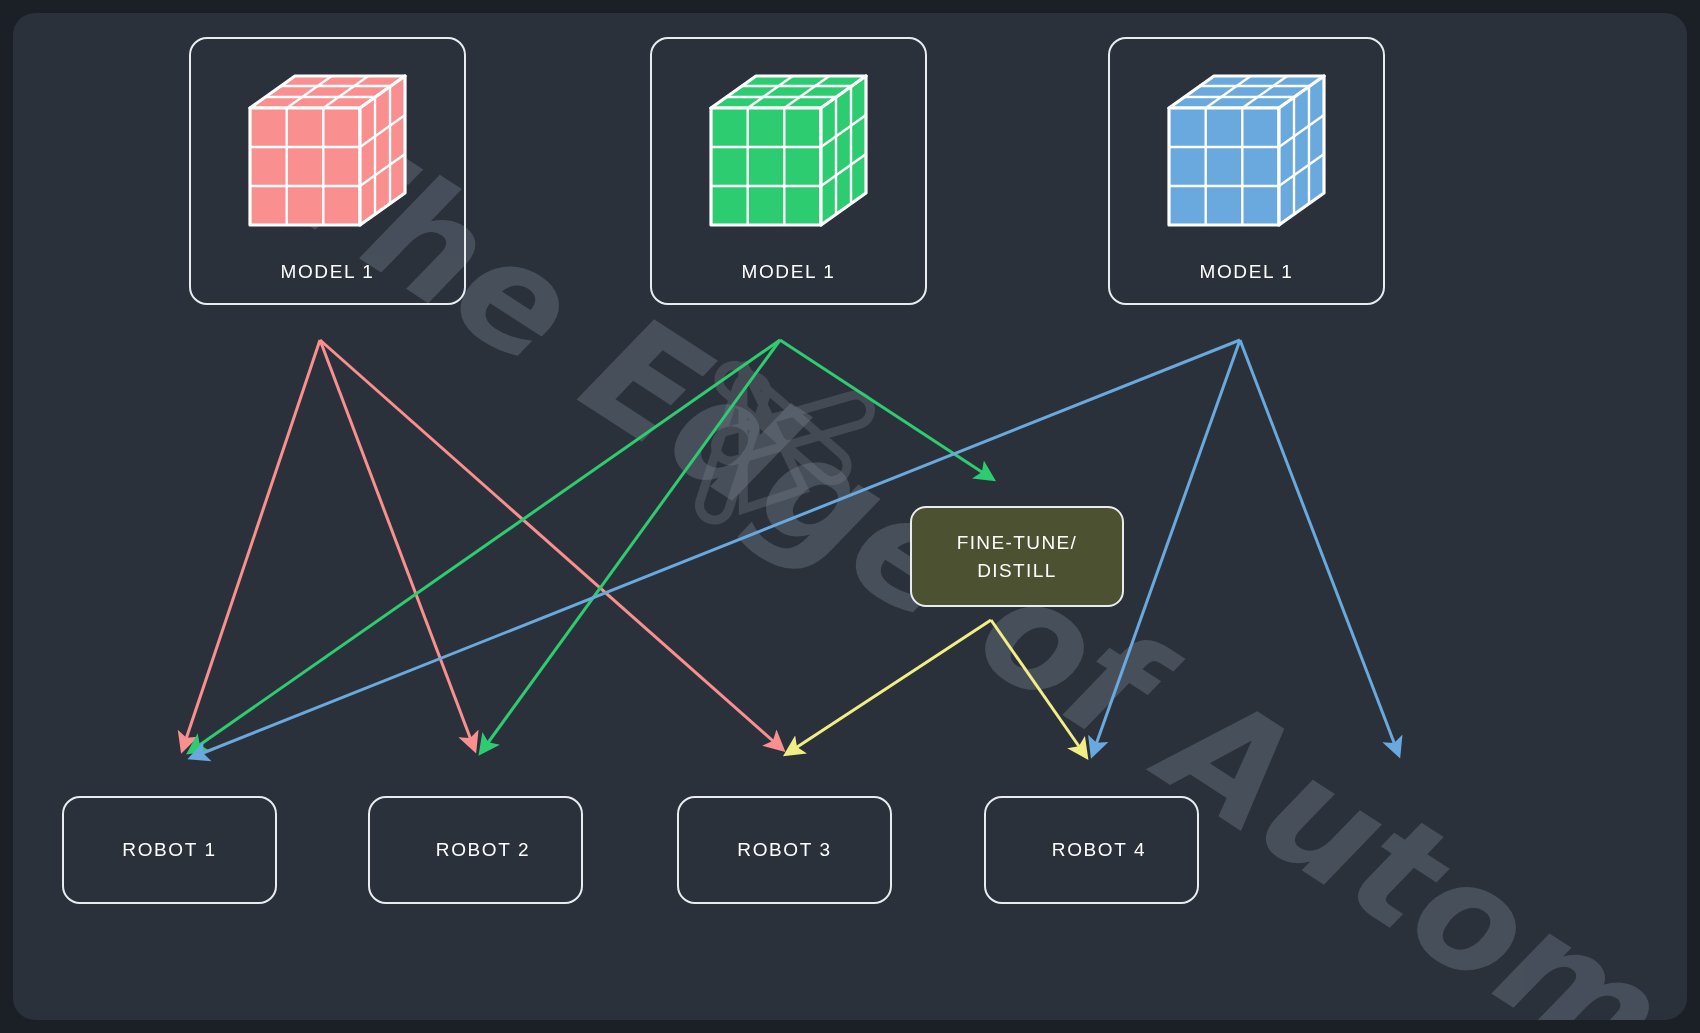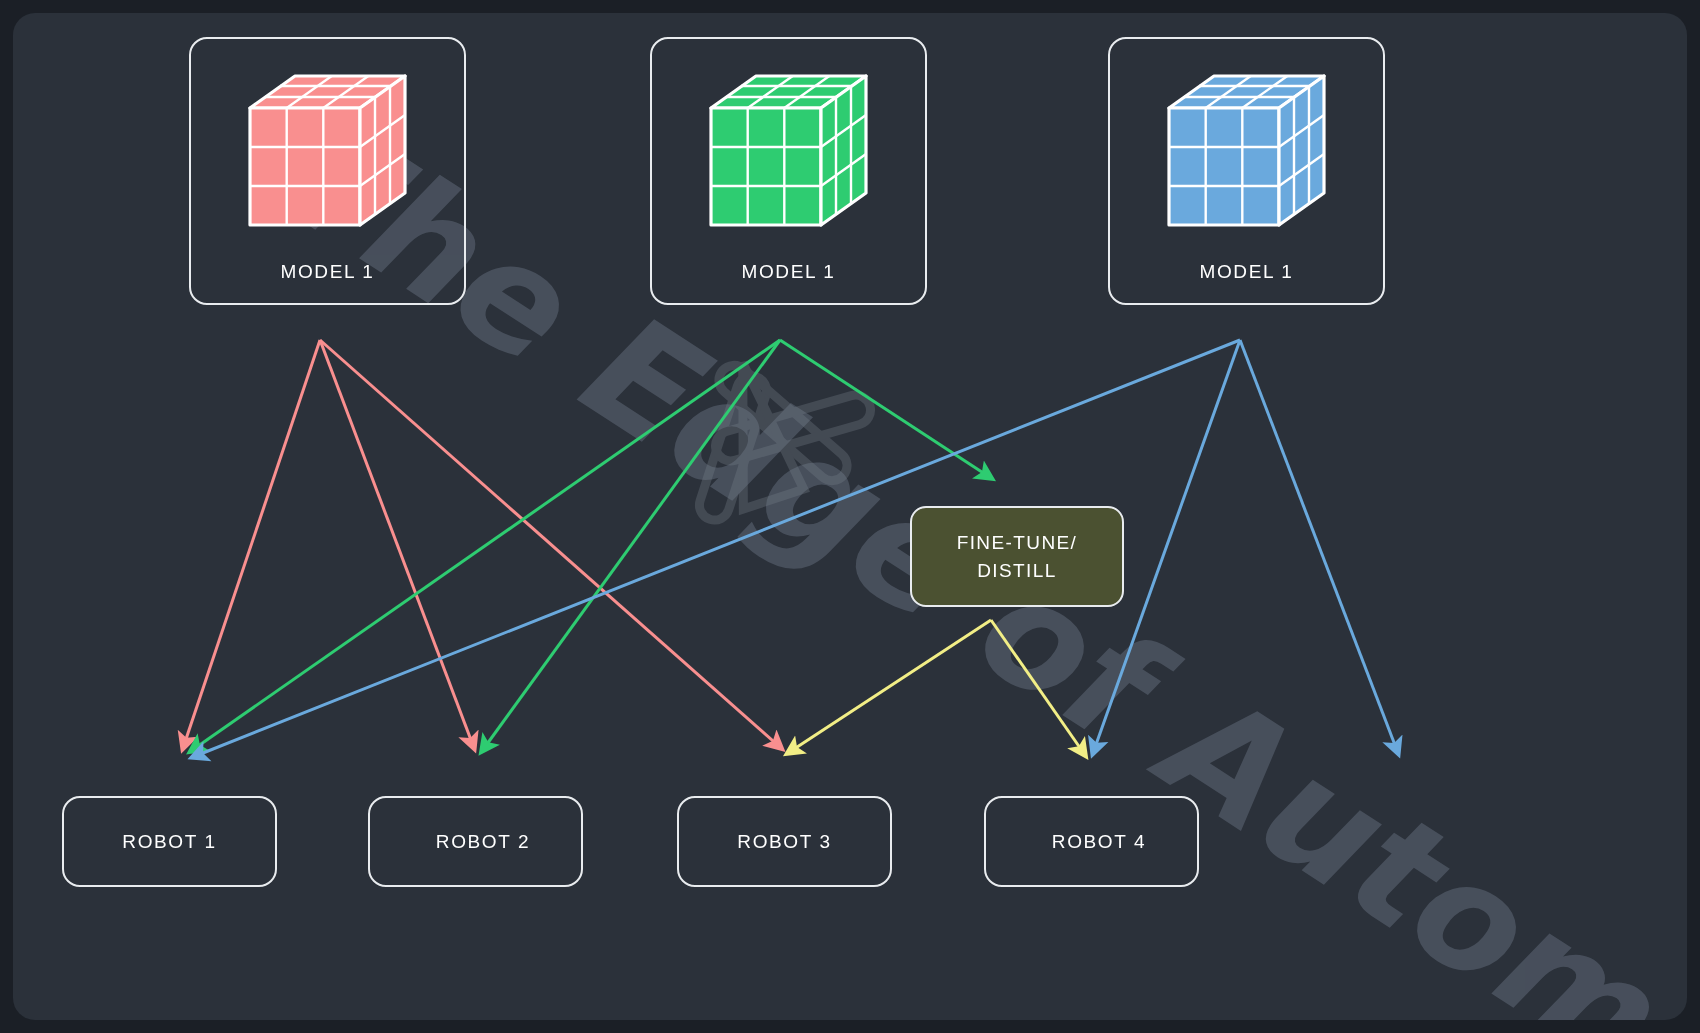--- a/index.html
+++ b/index.html
@@ -56,21 +56,21 @@
   }
   .cube-holder {
     flex: 1 1 auto;
     display: flex;
     align-items: center;
     justify-content: center;
     width: 100%;
   }
   .robot-box {
     width: 215px;
-    height: 91px;
+    height: 108px;
     align-items: center;
     justify-content: center;
   }
   .ft-box {
     position: absolute;
     box-sizing: border-box;
     width: 214px;
     height: 101px;
     border: 2px solid #e9ecef;
     border-radius: 16px;

